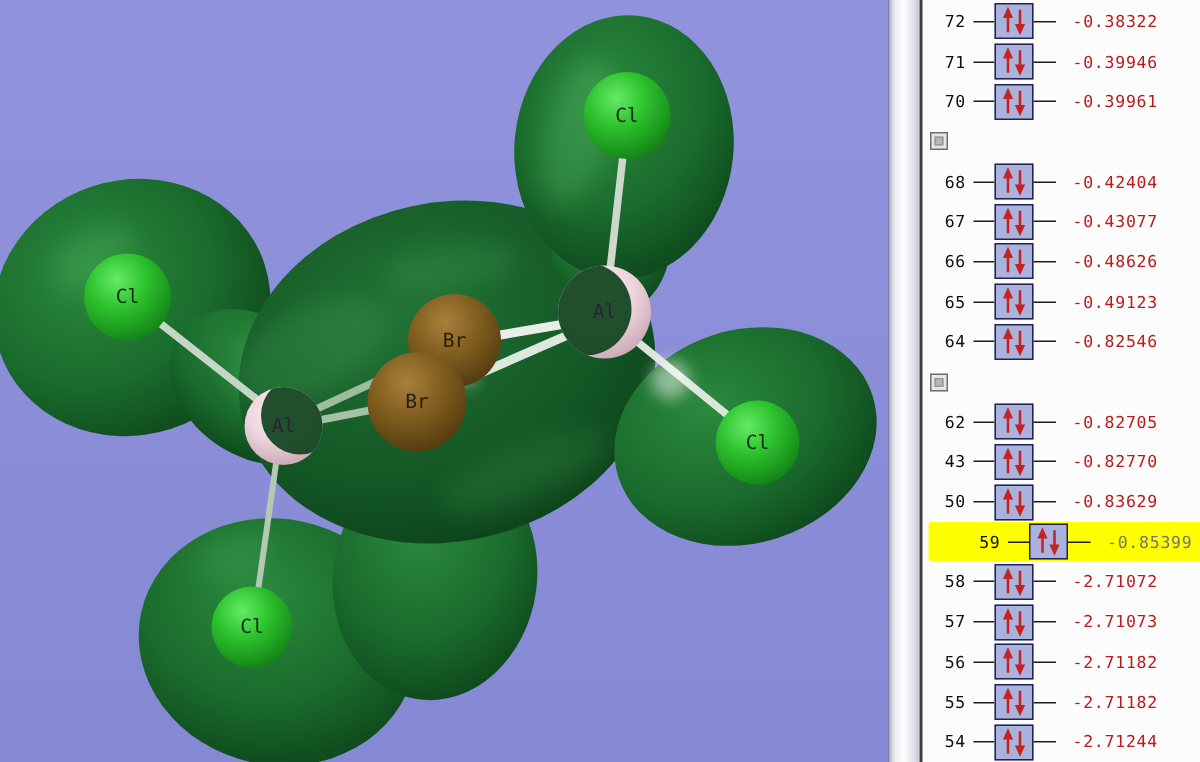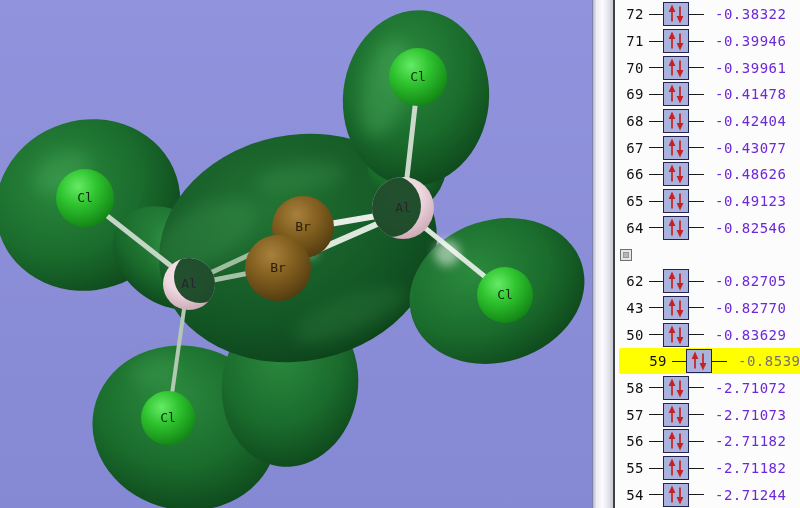--- a/index.html
+++ b/index.html
@@ -19,36 +19,36 @@
   }
 
   
   #orbital-panel {
     flex: 1 1 auto; height: 508px; background: #fcfcfc;
     border-left: 2px solid #3f3f46;
     overflow: hidden; padding-top: 1px;
   }
   .orbital-row {
     height: 26.7px; display: flex; align-items: center;
-    font-size: 14px; color: #111; gap: 30px;
+    font-size: 11px; color: #111; gap: 30px;
   }
   .row-main {
     display: flex; align-items: center;
     margin-left: 4px; padding: 1px 2px 1px 1px; border-radius: 2px;
   }
   .orbital-row.selected .row-main { background: #ffff00; padding-left: 24px; }
   .orb-num { width: 24px; text-align: right; color: #101010; letter-spacing: 0.5px; }
   .seg { height: 1px; background: #1b1b1b; }
   .seg-l { width: 14px; margin-left: 5px; }
   .seg-r { width: 15px; }
   .e-box {
     width: 26px; height: 24px; background: #a9b3dd; border: 1px solid #23234f;
     display: flex; align-items: center; justify-content: center; flex: 0 0 26px;
   }
-  .orb-val { margin-left: 11px; width: 67px; color: #6d28d9; letter-spacing: 0.5px; white-space: nowrap; }
+  .orb-val { margin-left: 11px; width: 67px; color: #b91c1c; letter-spacing: 0.5px; white-space: nowrap; }
   .orbital-row.selected .orb-val { color: #737373; }
   .orb-check {
     width: 12px; height: 12px; margin-left: 5px;
     border: 1px solid #6e6e6e; background: #e6e6e6;
     display: flex; align-items: center; justify-content: center;
   }
   .orb-check .inner { width: 6px; height: 6px; background: #b7b7b7; border: 1px solid #989898; }
   .orbital-row.selected .orb-check { border-color: #5a0d0d; background: #e81505; }
   .orbital-row.selected .orb-check .inner { background: #c01000; border-color: #8c0c00; }
 </style>
@@ -229,34 +229,20 @@
               </svg>
             </span>
             <span class="seg seg-r"></span>
             <span class="orb-val">-0.39961</span>
           </span>
           <span class="orb-check">
             <span class="inner"></span>
           </span>
         </div>
         <div class="orbital-row">
-          <span class="row-main">
-            <span class="orb-num">69</span>
-            <span class="seg seg-l"></span>
-            <span class="e-box">
-              <svg width="22" height="20" viewBox="0 0 22 20">
-                <line x1="7" y1="17.5" x2="7" y2="4" stroke="#c62222" stroke-width="1.7"></line>
-                <polygon points="7,0.5 3.6,8 10.4,8" fill="#c62222"></polygon>
-                <line x1="15" y1="2.5" x2="15" y2="16" stroke="#c62222" stroke-width="1.7"></line>
-                <polygon points="15,19.5 11.6,12 18.4,12" fill="#c62222"></polygon>
-              </svg>
-            </span>
-            <span class="seg seg-r"></span>
-            <span class="orb-val">-0.41478</span>
-          </span>
           <span class="orb-check">
             <span class="inner"></span>
           </span>
         </div>
         <div class="orbital-row">
           <span class="row-main">
             <span class="orb-num">68</span>
             <span class="seg seg-l"></span>
             <span class="e-box">
               <svg width="22" height="20" viewBox="0 0 22 20">

